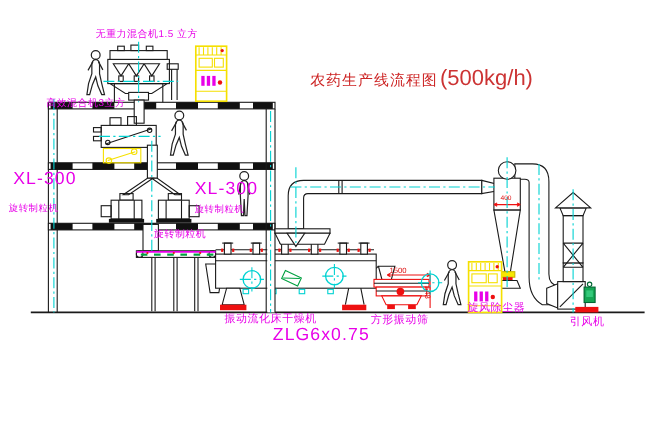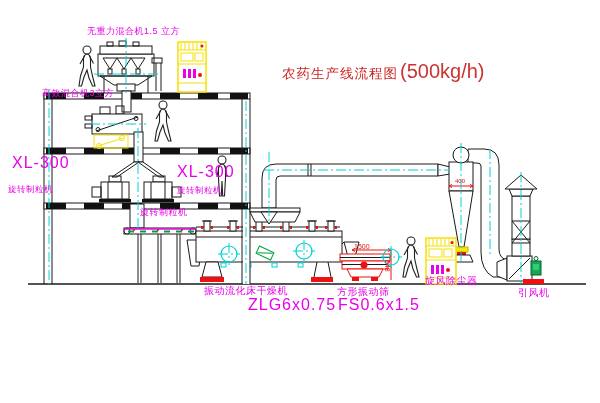--- a/index.html
+++ b/index.html
@@ -325,21 +325,20 @@
 <div class="lbl fs85" style="left:8px;top:185px;">旋转制粒机</div>
 <div class="lbl fs16" style="left:177px;top:164px;">XL-300</div>
 <div class="lbl fs85" style="left:177px;top:186px;">旋转制粒机</div>
 
 <div class="lbl fs9" style="left:140px;top:208px;">旋转制粒机</div>
 
 <div class="lbl fs10" style="left:204px;top:286px;">振动流化床干燥机</div>
 <div class="lbl fs16" style="left:212px;top:297px;margin-left:36px;">ZLG6x0.75</div>
 
 <div class="lbl fs10" style="left:337px;top:287px;">方形振动筛</div>
-<div class="lbl fs16" style="left:338px;top:297px;">FS0.6x1.5</div>
 
 <div class="lbl fs10" style="left:425px;top:276px;">旋风除尘器</div>
 <div class="lbl fs10" style="left:518px;top:288px;font-family:Liberation Serif, serif;">引风机</div>
 
 <div class="lbl red fs7" style="left:354px;top:243px;">1500</div>
 <div class="lbl red fs7 rot90" style="left:391px;top:260px;">548</div>
 <div class="lbl red fs6" style="left:455px;top:178px;">400</div>
 
 </div>
 

